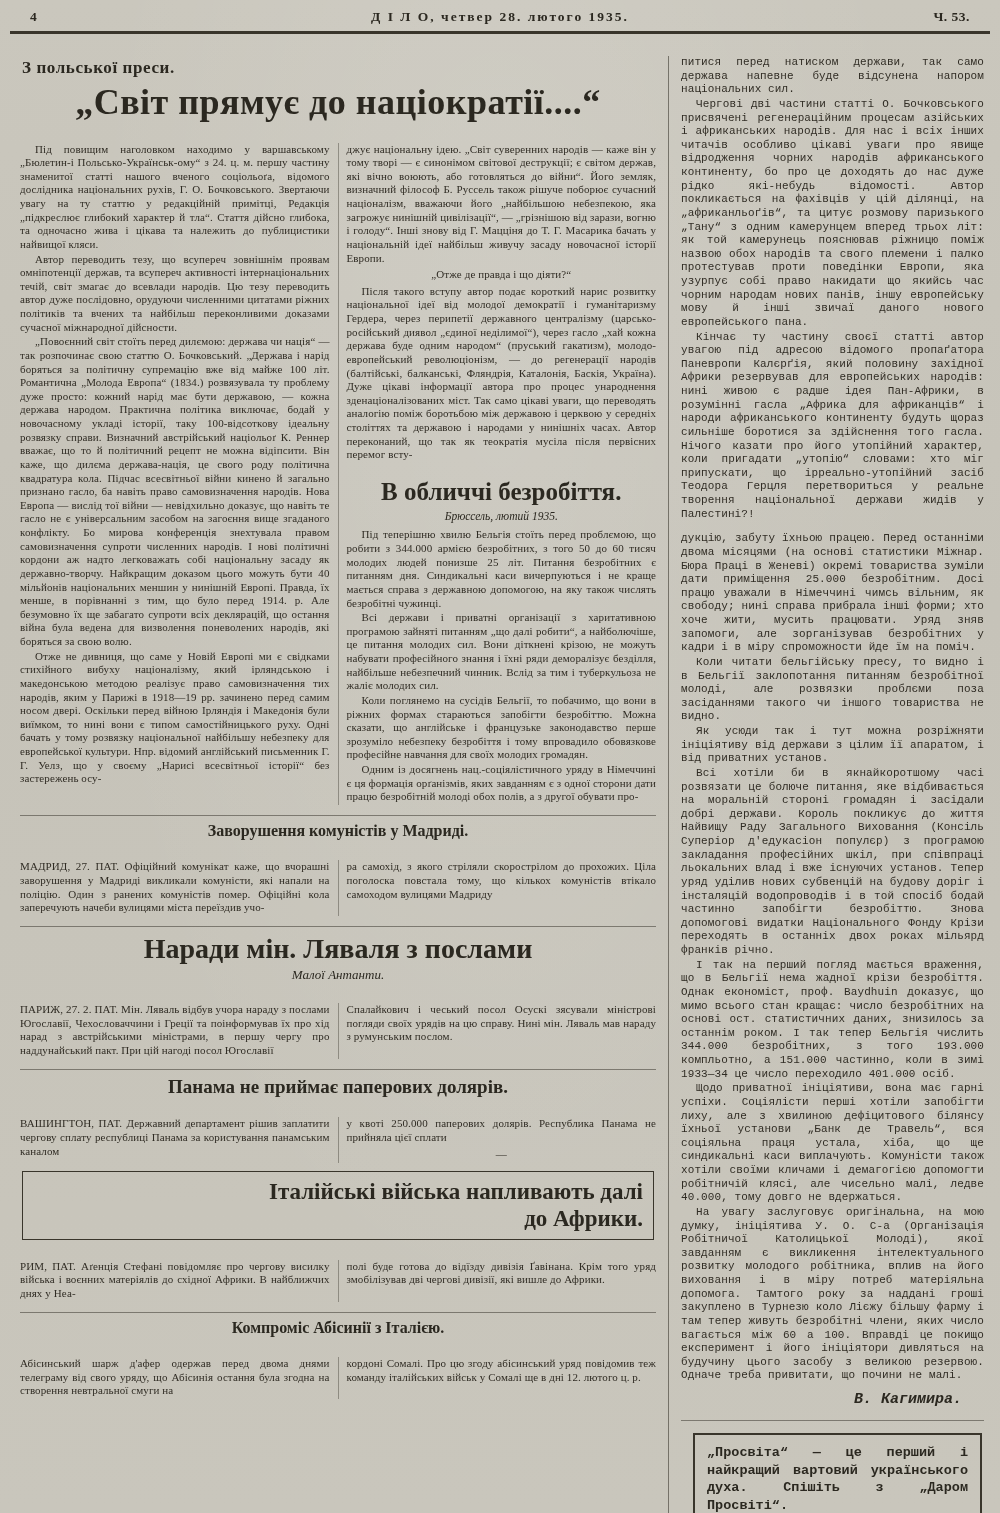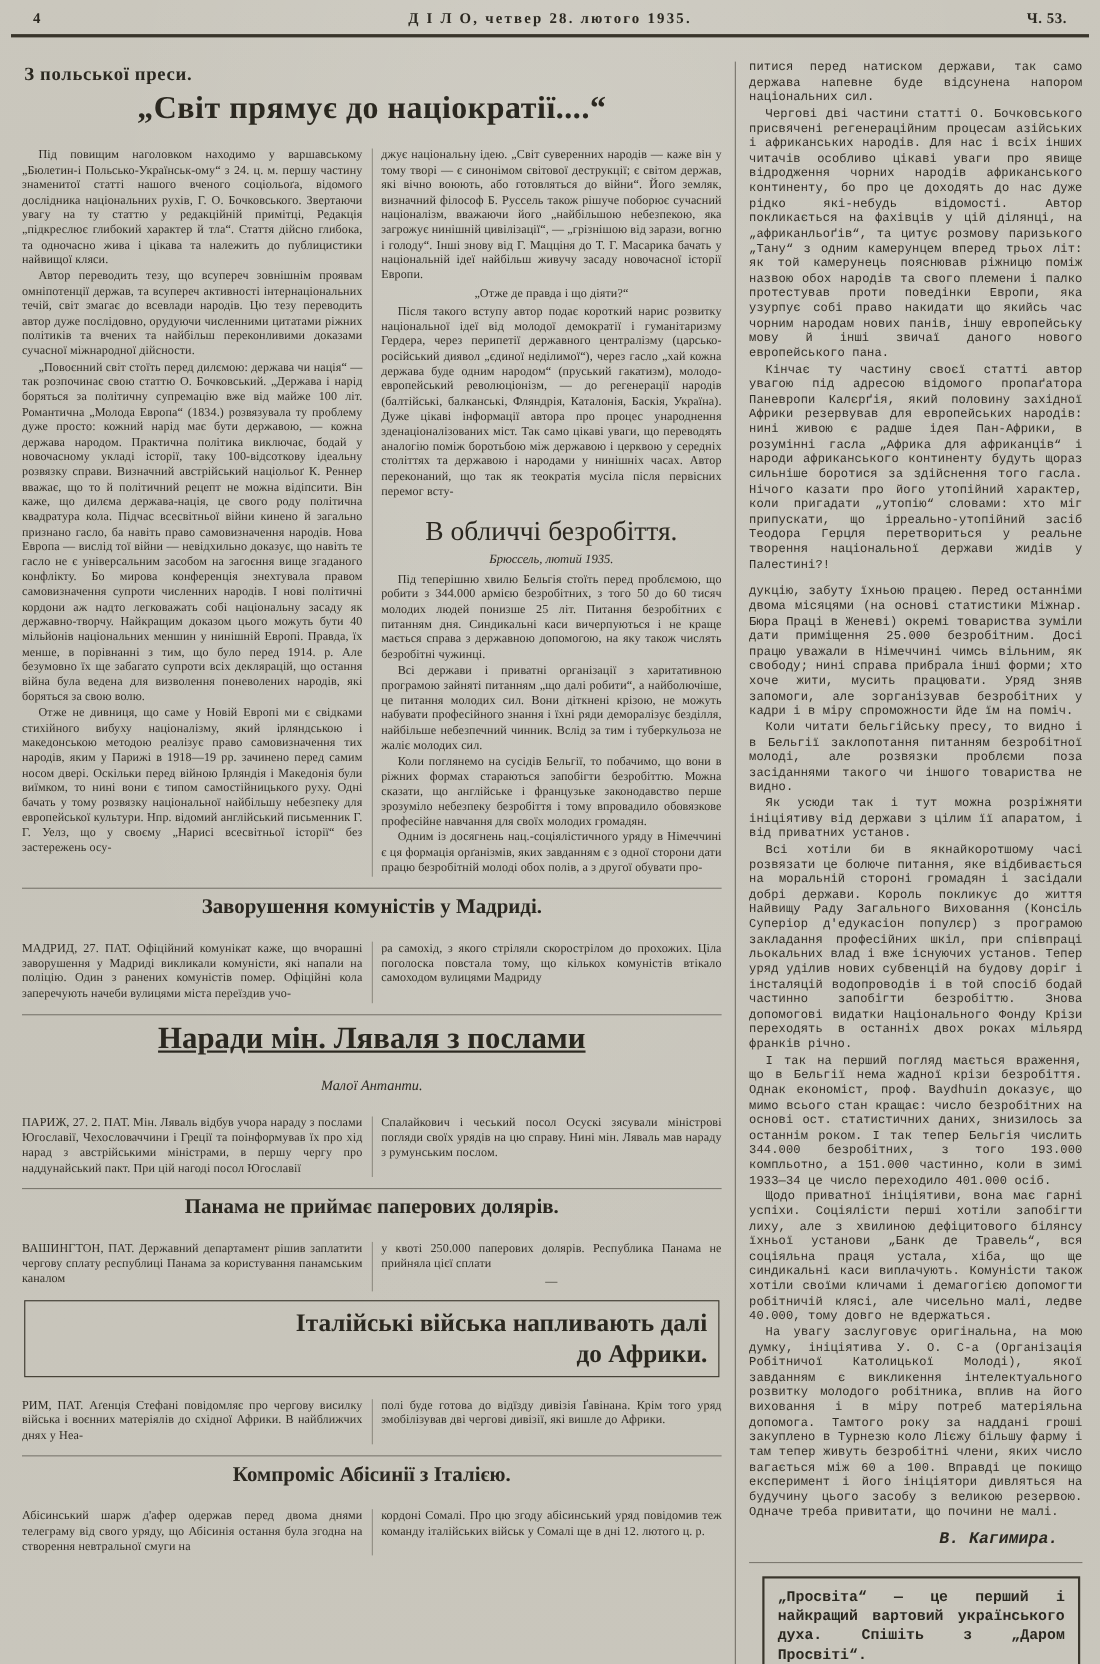--- a/index.html
+++ b/index.html
@@ -41,47 +41,47 @@
     letter-spacing:.1px;
   }
   p.body.noindent { text-indent:0; }
   p.body.centerline { text-align:center; text-indent:0; margin:3px 0; }
 
   .section-label {
     font-weight:bold; font-size:17px; letter-spacing:.6px;
     margin:2px 0 5px 2px;
   }
   .main-headline {
-    font-size:29px; font-weight:bold; letter-spacing:.5px;
+    font-size:36px; font-weight:bold; letter-spacing:.5px;
     text-align:center; margin:2px 0 12px 0; line-height:1.1;
   }
 
   .two-col { display:flex;margin-top:20px; }
   .two-col .col { flex:1; min-width:0; }
   .two-col .col.first { padding-right:8px; }
   .two-col .col.second { padding-left:8px; }
   .col-vrule { width:1px; background:rgba(48,44,35,.38); }
 
   
   .unemp-headline {
-    font-size:25px; font-weight:normal; text-align:center;
+    font-size:25px; font-weight:bold; text-align:center;
     margin:16px 0 5px 0; line-height:1.1;
   }
   .dateline {
     font-style:italic; text-align:center;
     font-size:11.5px; margin:0 0 6px 0;
   }
 
   .article-rule { height:1px; background:rgba(48,44,35,.5); margin:10px 0 5px 0; }
 
   .sub-headline {
     font-weight:bold; text-align:center; line-height:1.15;
-    font-size:19px; margin:6px 0 7px 0;
-  }
-  .sub-headline.big { font-size:28px; margin-bottom:18px;text-decoration:underline; }
+    font-size:16px; margin:6px 0 7px 0;
+  }
+  .sub-headline.big { font-size:28px; margin-bottom:2px; }
   .sub-headline.medium { font-size:19px; }
   .subtitle {
     text-align:center; font-style:italic; font-size:13px;
     margin:0 0 7px 0;
   }
   .boxed-headline {
     border:1.5px solid #39352b;
     margin:8px 2px 9px 2px; padding:6px 10px;
     font-weight:bold; font-size:23px; text-align:right; line-height:1.2;
   }

